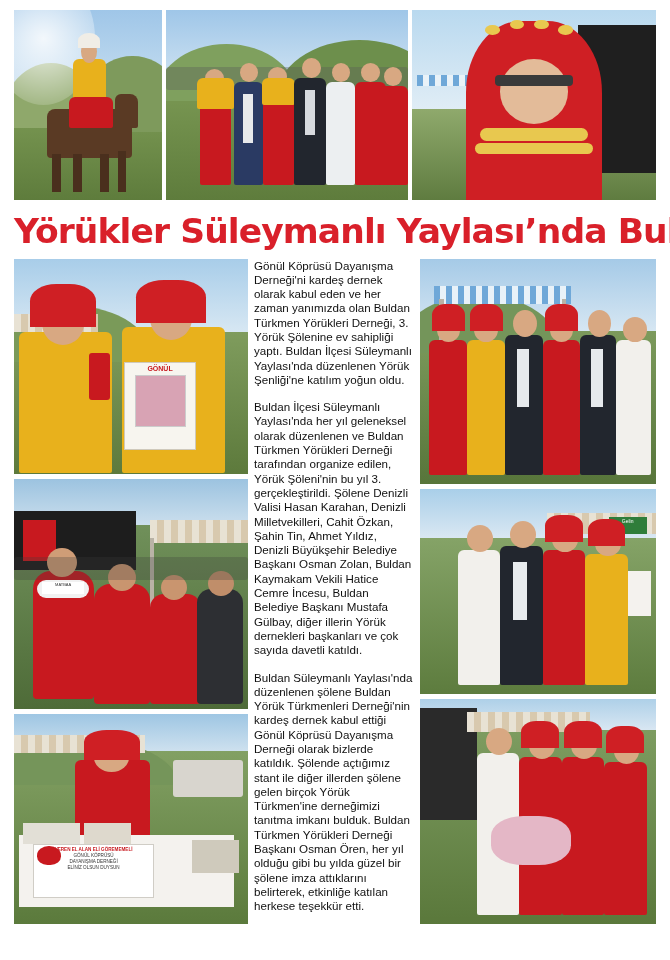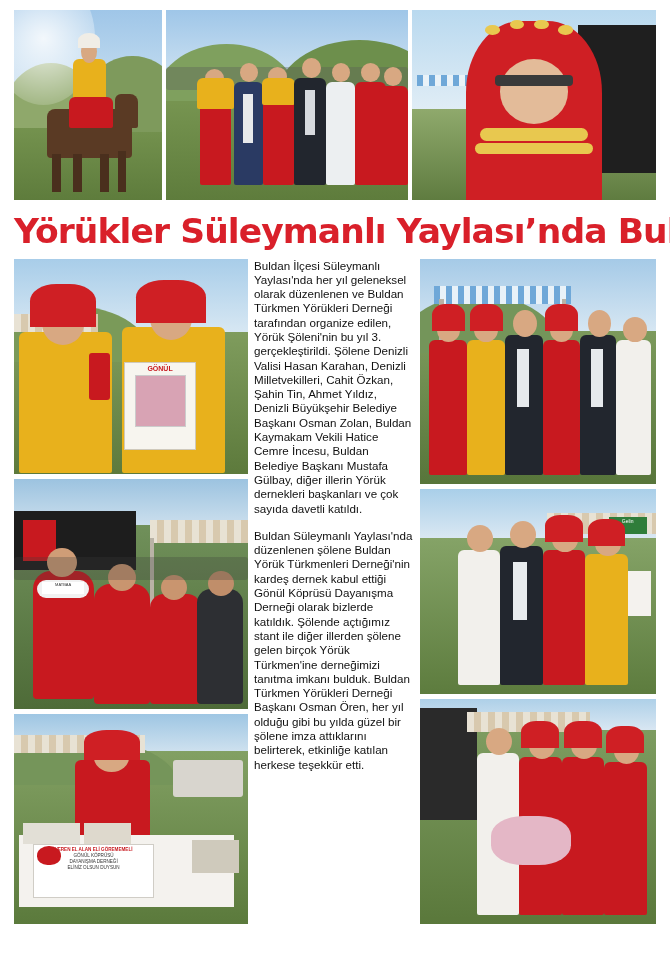--- a/index.html
+++ b/index.html
@@ -318,20 +318,21 @@
           <div>DAYANIŞMA DERNEĞİ</div>
           <div>ELİNİZ OLSUN DUYSUN</div>
         </div>
         <div style="position:absolute;left:10%;top:63%;width:10%;height:9%;background:#c8191f;border-radius:50% 50% 45% 45%"></div>
         <div style="position:absolute;right:4%;top:60%;width:20%;height:16%;background:#cfcabc"></div>
       </div>
     </div>
 
     <div class="col-mid">
       <div class="article">
+        <p>Gönül Köprüsü Dayanışma Derneği'ni kardeş dernek olarak kabul eden ve her zaman yanımızda olan Buldan Türkmen Yörükleri Derneği, 3. Yörük Şölenine ev sahipliği yaptı. Buldan İlçesi Süleymanlı Yaylası'nda düzenlenen Yörük Şenliği'ne katılım yoğun oldu.</p>
         <p>Buldan İlçesi Süleymanlı Yaylası'nda her yıl geleneksel olarak düzenlenen ve Buldan Türkmen Yörükleri Derneği tarafından organize edilen, Yörük Şöleni'nin bu yıl 3. gerçekleştirildi. Şölene Denizli Valisi Hasan Karahan, Denizli Milletvekilleri, Cahit Özkan, Şahin Tin, Ahmet Yıldız, Denizli Büyükşehir Belediye Başkanı Osman Zolan, Buldan Kaymakam Vekili Hatice Cemre İncesu, Buldan Belediye Başkanı Mustafa Gülbay, diğer illerin Yörük dernekleri başkanları ve çok sayıda davetli katıldı.</p>
         <p>Buldan Süleymanlı Yaylası'nda düzenlenen şölene Buldan Yörük Türkmenleri Derneği'nin kardeş dernek kabul ettiği Gönül Köprüsü Dayanışma Derneği olarak bizlerde katıldık. Şölende açtığımız stant ile diğer illerden şölene gelen birçok Yörük Türkmen'ine derneğimizi tanıtma imkanı bulduk. Buldan Türkmen Yörükleri Derneği Başkanı Osman Ören, her yıl olduğu gibi bu yılda güzel bir şölene imza attıklarını belirterek, etkinliğe katılan herkese teşekkür etti.</p>
       </div>
     </div>
 
     <div class="col-right">
 
       <div class="photo r1">
         <div class="sky" style="height:34%;background:linear-gradient(#a5cae7,#d9e8f3)"></div>
         <div class="ground" style="height:68%;background:linear-gradient(#7c9a5c,#57753a)"></div>

